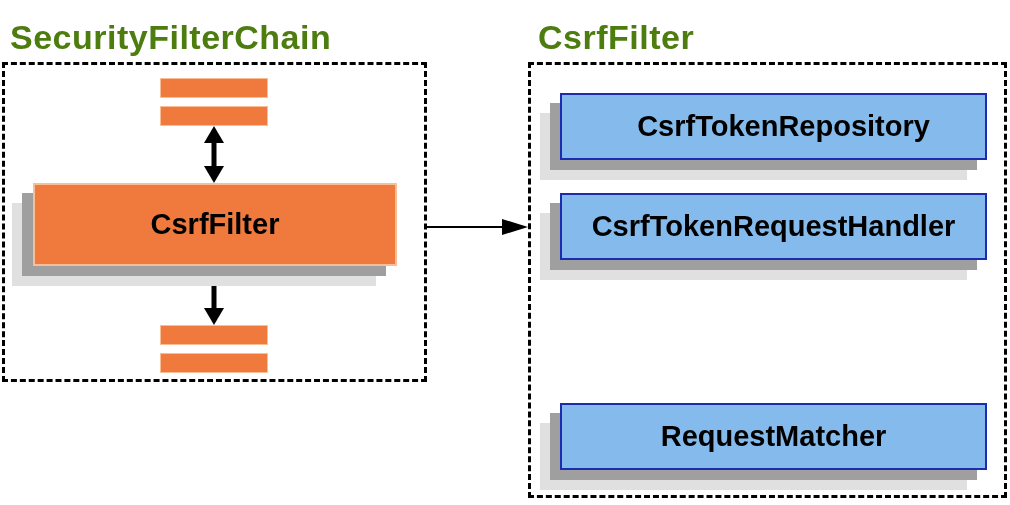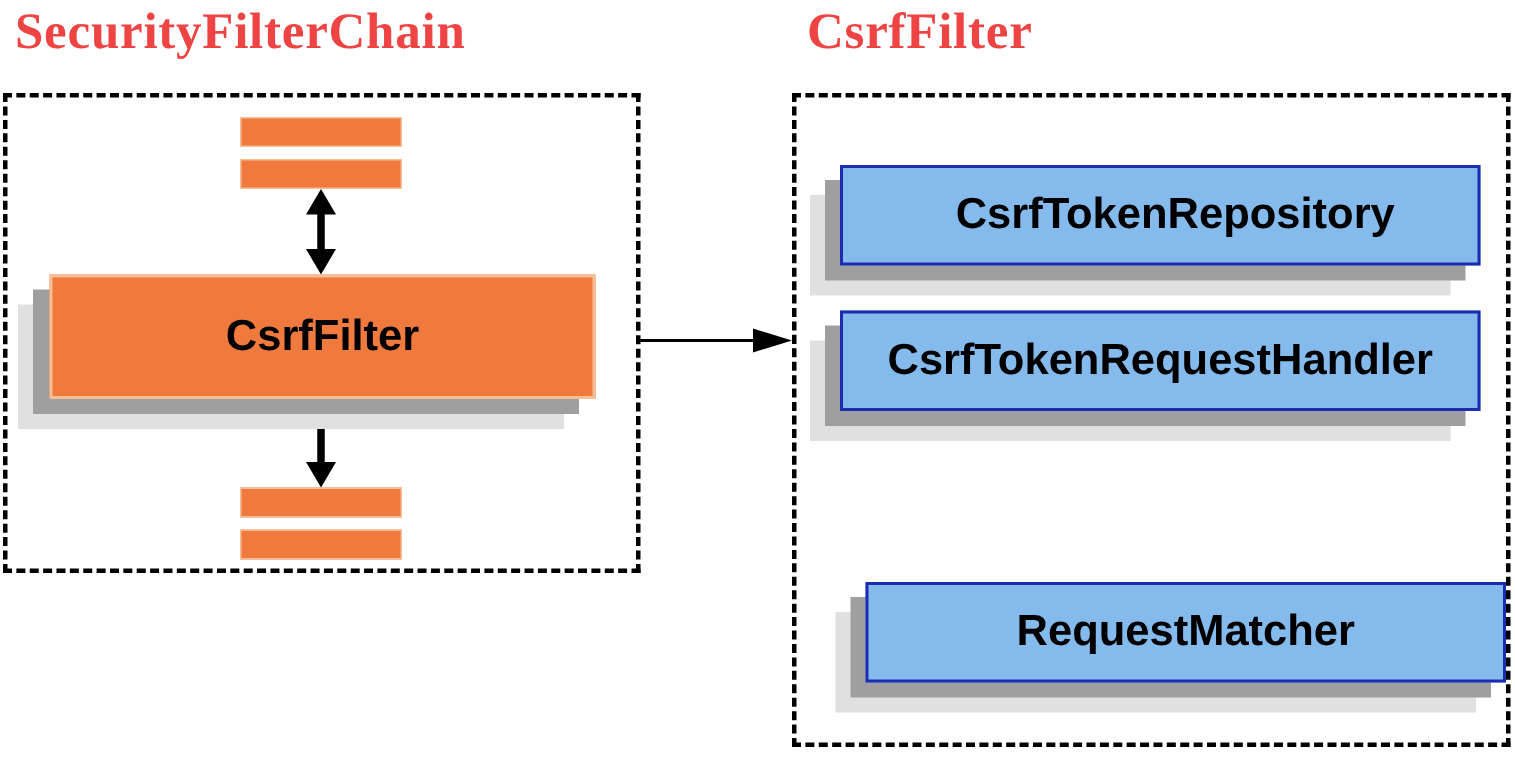--- a/index.html
+++ b/index.html
@@ -10,27 +10,26 @@
   }
   #canvas {
     position: relative;
     width: 1010px;
     height: 505px;
     background: #ffffff;
     overflow: hidden;
   }
   .panel-title {
     position: absolute;
-    top: 3px;
+    top: 18px;
     font-size: 34px;
     font-weight: bold;
-    color: #ef4444;
+    color: #4d7c0f;
     letter-spacing: 0.5px;
     white-space: nowrap;
-    font-family: Liberation Serif, serif;
   }
   #title-left  { left: 10px; }
   #title-right { left: 538px; }
 
   .dashed-box {
     position: absolute;
     border: 3px dashed #000000;
     background: transparent;
     box-sizing: border-box;
   }
@@ -98,24 +97,24 @@
     box-sizing: border-box;
     box-shadow: -10px 10px 0 0 var(--shadow-dark, #9F9F9F),
                 -20px 20px 0 0 var(--shadow-light, #E0E0E0);
     display: flex;
     align-items: center;
     justify-content: center;
     font-size: 29px;
     font-weight: bold;
     color: #000000;
   }
-  #component-0 { top: 110px; padding-left: 20px;  }
-  #component-1 { top: 207px; }
+  #component-0 { top: 93px; padding-left: 20px;  }
+  #component-1 { top: 193px; }
   #component-2 { top: 294px; }
-  #component-3 { top: 388px; margin-left: 17px; }
+  #component-3 { top: 403px; }
 </style>
 </head>
 <body>
 
 <div id="canvas">
 
   <div id="title-left" class="panel-title">SecurityFilterChain</div>
 
   <div id="title-right" class="panel-title">CsrfFilter</div>
 

